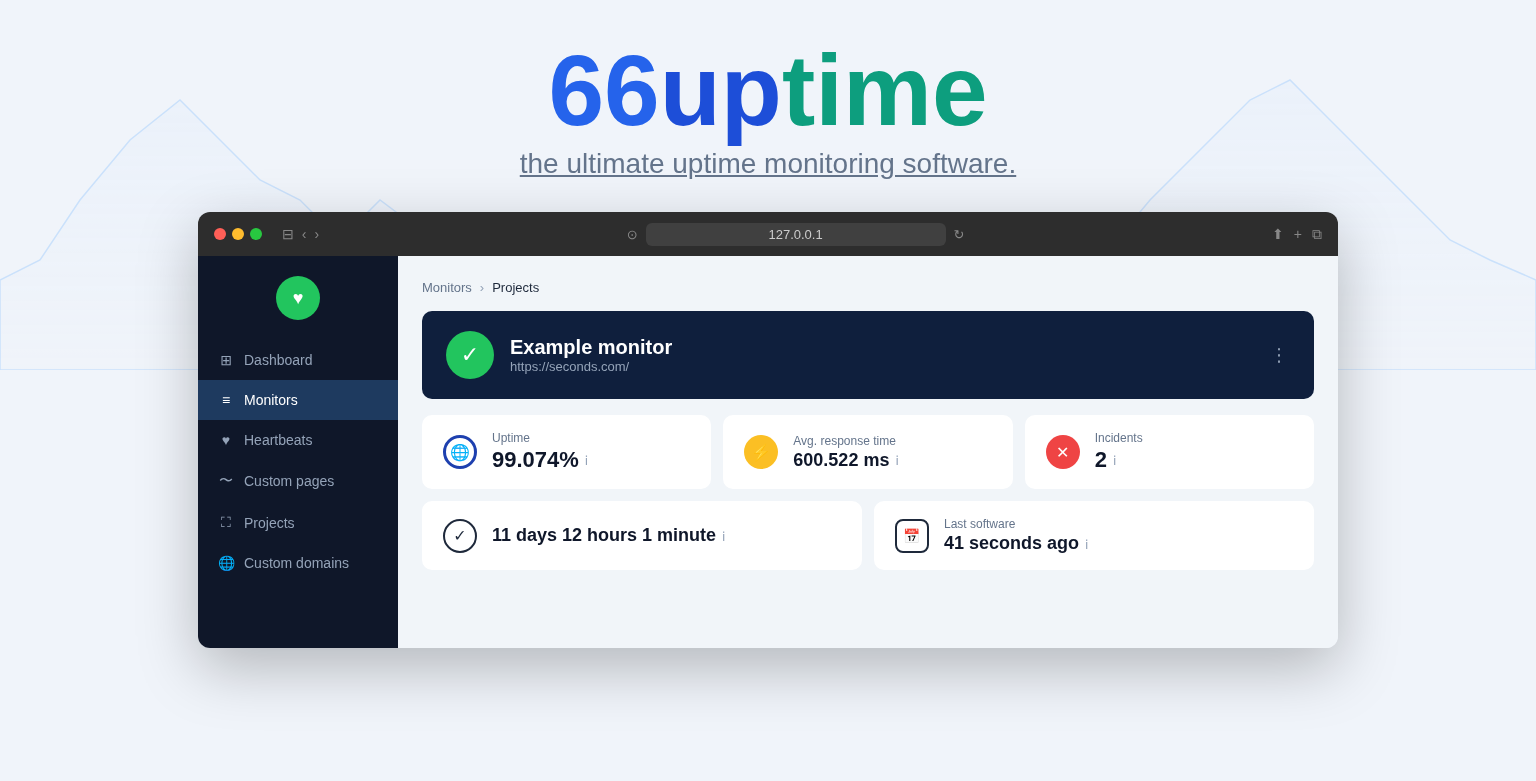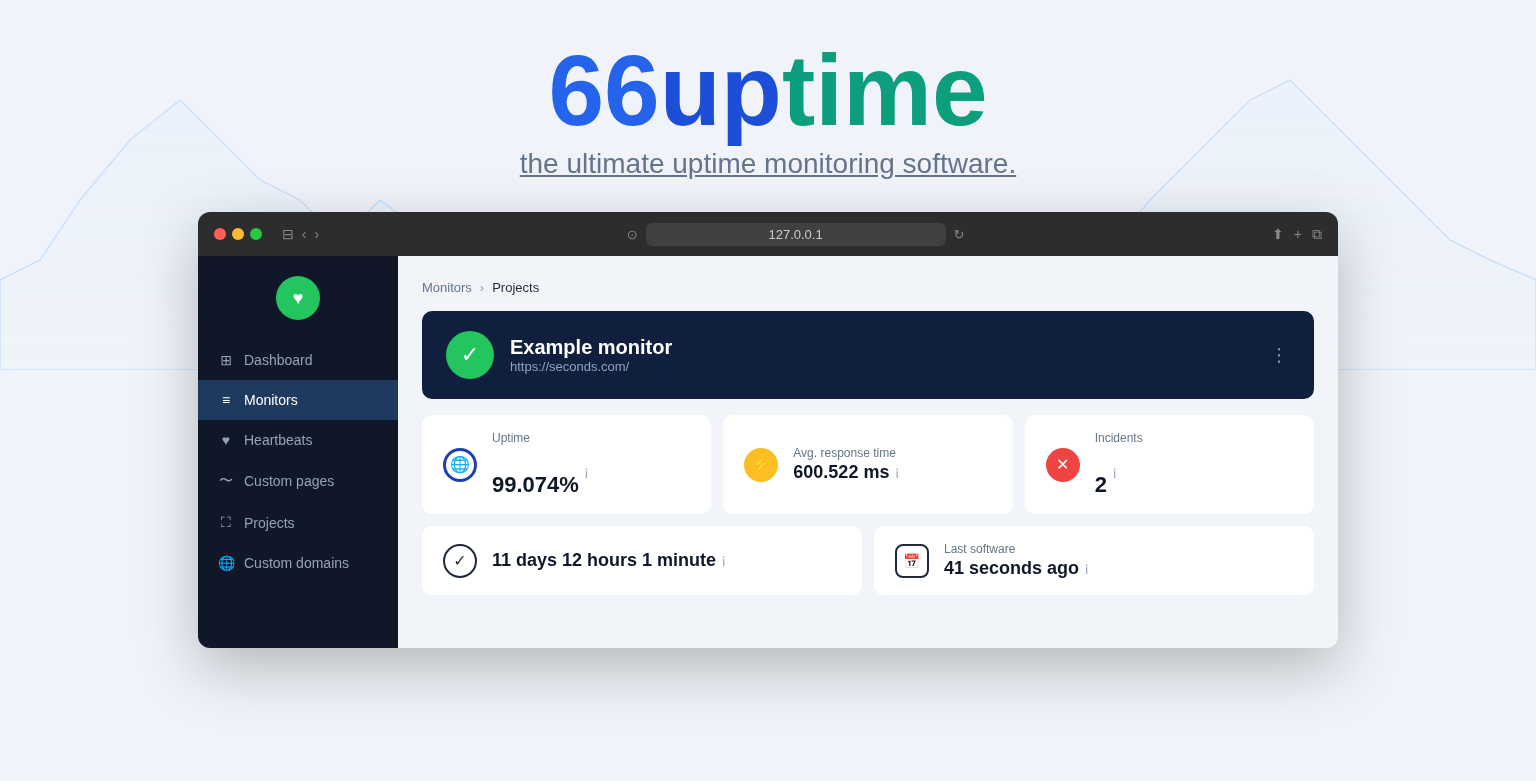--- a/index.html
+++ b/index.html
@@ -372,21 +372,20 @@
     .stat-value-row {
       display: flex;
       align-items: center;
       gap: 6px;
     }
 
     .stat-value {
       color: #0f172a;
       font-size: 22px;
       font-weight: 700;
-      margin-top: 25px;
     }
 
     .stat-value-sm {
       color: #0f172a;
       font-size: 18px;
       font-weight: 700;
     }
 
     .info-icon {
       color: #94a3b8;

